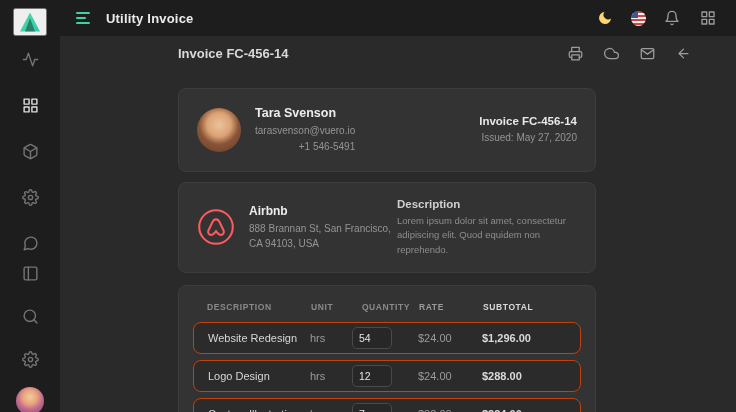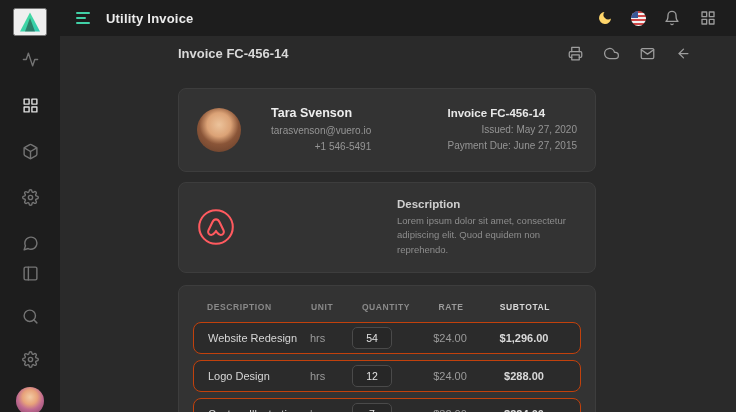--- a/index.html
+++ b/index.html
@@ -62,21 +62,21 @@
   .inv-actions svg { width: 15px; height: 15px; }
 
   .col { width: 418px; }
   .card { background: #333333; border: 1px solid #3d3d3d; border-radius: 8px; }
 
   .card.party { display: flex; align-items: center; padding: 17px 18px; margin-bottom: 10px; }
   .avatar-lg {
     width: 44px; height: 44px; border-radius: 50%;
     background: radial-gradient(circle at 50% 38%, #ecc39b 0%, #dba276 34%, #8a5538 56%, #5f3a28 100%);
   }
-  .who { margin-left: 30px; }
+  .who { margin-left: 14px; }
   .who .name { font-size: 12.5px; font-weight: 700; color: #ededed; margin-bottom: 3px; }
   .who .sub, .meta .sub { font-size: 10px; color: #959595; line-height: 1.55; text-align: right; }
   .meta { margin-left: auto; }
   .meta .num { font-size: 11.5px; font-weight: 700; color: #e8e8e8; margin-bottom: 3px; }
 
   .card.company { display: flex; align-items: center; padding: 15px 18px; margin-bottom: 12px; }
   .belo { width: 38px; height: 38px; min-width: 38px; }
   .comp-info { margin-left: 14px; }
   .comp-info .name { font-size: 12px; font-weight: 700; color: #ededed; margin-bottom: 3px; }
   .comp-info .sub { font-size: 10px; color: #959595; line-height: 1.5; }
@@ -91,28 +91,27 @@
   }
   .trow {
     display: flex; align-items: center; height: 32px;
     background: #2b2b2b; border: 1px solid #c2410c; border-radius: 8px;
     padding: 0 14px; margin-bottom: 6px; font-size: 11px;
   }
   .c-desc { flex: 1; color: #d6d6d6; }
   .c-unit { width: 42px; color: #9b9b9b; }
   .c-qty  { width: 66px; display: flex; }
   .thead .c-qty { display: block; text-align: center; }
-  .c-rate { width: 64px; text-align: center; color: #9b9b9b; }
-  .c-sub  { width: 84px; text-align: center; color: #d9d9d9; font-weight: 600; }
+  .c-rate { width: 64px; text-align: left; color: #9b9b9b; }
+  .c-sub  { width: 84px; text-align: left; color: #d9d9d9; font-weight: 600; }
   .thead .c-desc, .thead .c-unit { color: #8a8a8a; }
   .qty-input {
     width: 40px; height: 22px; background: #272727; border: 1px solid #4a4a4a;
     border-radius: 5px; color: #e3e3e3; font-size: 10.5px; padding: 0 6px;
     font-family: inherit;
-    text-align: center;
   }
 </style>
 </head>
 <body>
 
 <div class="app">
 
   <aside class="sidebar">
     <button class="logo-btn">
       <svg viewBox="0 0 24 24">
@@ -254,29 +253,33 @@
         <section class="card party">
           <div class="avatar-lg"></div>
           <div class="who">
             <div class="name">Tara Svenson</div>
             <div class="sub">tarasvenson@vuero.io</div>
             <div class="sub">+1 546-5491</div>
           </div>
           <div class="meta">
             <div class="num">Invoice FC-456-14</div>
             <div class="sub">Issued: May 27, 2020</div>
-            <div class="sub">Payment Due: June 27, 2015</div>
           </div>
         </section>
 
         <section class="card company">
           <svg class="belo" viewBox="0 0 24 24">
             <circle cx="12" cy="12" r="10.6" fill="none" stroke="#ff5a5f" stroke-width="1.3"></circle>
             <path d="M12 7.2c-1 0-1.7.6-2.3 1.8l-2.5 5.2c-.6 1.3.3 2.8 1.8 2.8.9 0 1.6-.5 2.4-1.6l.6-.9.6.9c.8 1.1 1.5 1.6 2.4 1.6 1.5 0 2.4-1.5 1.8-2.8l-2.5-5.2c-.6-1.2-1.3-1.8-2.3-1.8z" fill="none" stroke="#ff5a5f" stroke-width="1.3" stroke-linejoin="round"></path>
           </svg>
+          <div class="comp-info">
+            <div class="name">Airbnb</div>
+            <div class="sub">888 Brannan St, San Francisco,</div>
+            <div class="sub">CA 94103, USA</div>
+          </div>
           <div class="desc">
             <div class="t">Description</div>
             <div class="b">Lorem ipsum dolor sit amet, consectetur adipiscing elit. Quod equidem non reprehendo.</div>
           </div>
         </section>
 
         <section class="card items">
           <div class="thead">
             <div class="c-desc">DESCRIPTION</div>
             <div class="c-unit">UNIT</div>

